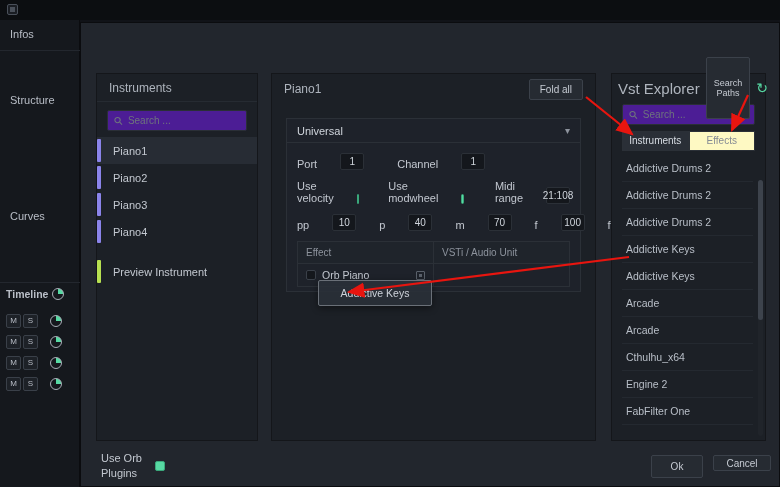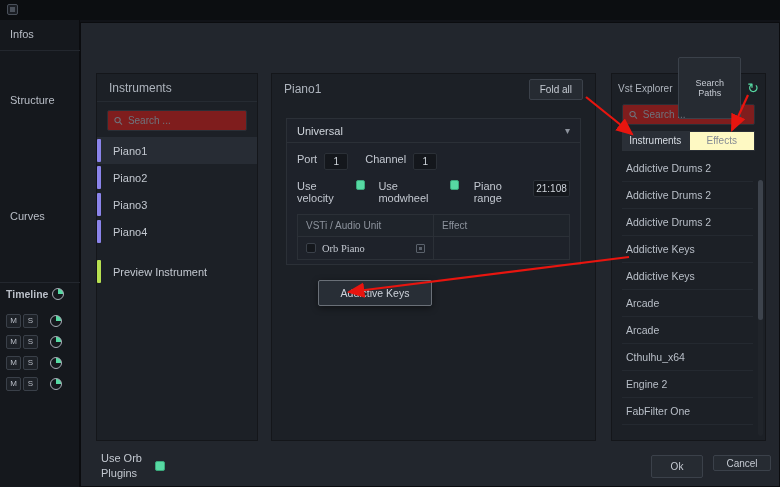--- a/index.html
+++ b/index.html
@@ -28,21 +28,21 @@
             color: #b9bec7; font-size: 8px; text-align: center; line-height: 12px; }
 
   
   .modal { position: absolute; left: 80px; top: 22px; width: 700px; height: 465px; background: #22262d; border: 1px solid #0b0c0f; }
   .modal-title { position: absolute; top: 10px; left: 0; width: 640px; text-align: center; font-size: 11px; color: #aab0b9; }
 
   .panel { position: absolute; background: #1c2026; border: 1px solid #14161a; }
   .panel-header { height: 28px; display: flex; align-items: center; padding: 0 12px; font-size: 12px; color: #aeb4bd; border-bottom: 1px solid #262b32; }
 
   
-  .searchbox { margin: 8px 10px 6px; height: 21px; background: #7f1d1d; border: 1px solid #2a2f36; border-radius: 2px;
+  .searchbox { margin: 8px 10px 6px; height: 21px; background: #4c1d95; border: 1px solid #2a2f36; border-radius: 2px;
                display: flex; align-items: center; padding: 0 6px; gap: 5px; }
   .searchbox input { background: transparent; border: none; outline: none; color: #9aa0aa; font-size: 10px; width: 100%; font-family: inherit; }
   .searchbox input::placeholder { color: #6e747d; }
 
   
   .inst-list { margin-top: 4px; }
   .inst-row { position: relative; height: 27px; display: flex; align-items: center; padding-left: 16px; font-size: 11px; color: #c3c8d0; cursor: pointer; }
   .inst-row.selected { background: #272c34; }
   .inst-row .bar { position: absolute; left: 0; top: 2px; bottom: 2px; width: 4px; border-radius: 1px; }
   .bar.purple { background: #8b84ea; }
@@ -53,46 +53,46 @@
   .btn { display: inline-flex; align-items: center; justify-content: center; background: #262b32; border: 1px solid #3b414a;
          border-radius: 2px; color: #c6cbd3; font-size: 10px; padding: 4px 8px; cursor: pointer; font-family: inherit; }
   .btn.small { font-size: 9px; padding: 20px 7px; }
 
   
   .mid-header { display: flex; align-items: center; justify-content: space-between; padding: 0 12px; height: 30px; font-size: 12px; color: #aeb4bd; }
   .universal { margin: 14px 14px 0; background: #1e222a; border: 1px solid #2b3037; padding-bottom: 4px; }
   .universal-header { height: 24px; display: flex; align-items: center; justify-content: space-between; padding: 0 10px;
                       font-size: 11px; color: #d0d5dc; border-bottom: 1px solid #2b3037; }
   .caret { color: #8d939d; font-size: 10px; }
-  .u-row { display: flex; align-items: flex-start; gap: 7px; padding: 0 10px; margin-top: 10px; font-size: 11px; color: #c3c8d0; }
+  .u-row { display: flex; align-items: flex-end; gap: 23px; padding: 0 10px; margin-top: 10px; font-size: 11px; color: #c3c8d0; }
   .num-box { min-width: 24px; height: 17px; background: #14171c; border: 1px solid #2b3037; border-radius: 2px; color: #d0d5dc;
              font-size: 10px; display: inline-flex; align-items: center; justify-content: center; padding: 0 4px; }
   .chk { width: 10px; height: 10px; border-radius: 2px; background: #14171c; border: 1px solid #3a4049; }
   .chk.on { background: #57d9a3; border-color: #3aa87b; }
   .spacer { flex: 1; }
 
   
   .vt-table { margin: 10px 10px 0; border: 1px solid #2b3037; position: relative; }
   .vt-head { display: flex; background: #1f242b; border-bottom: 1px solid #2b3037; }
   .vt-th { flex: 1; padding: 5px 8px; font-size: 10px; color: #8d939d; }
   .vt-th:first-child { border-right: 1px solid #2b3037; }
-  .vt-row { display: flex; height: 22px; font-family: Liberation Serif, serif; }
+  .vt-row { display: flex; height: 22px; }
   .vt-cell { flex: 1; display: flex; align-items: center; gap: 6px; padding: 0 8px; font-size: 10.5px; color: #c3c8d0; }
   .vt-cell:first-child { border-right: 1px solid #2b3037; }
   .slot-icon { width: 9px; height: 9px; border: 1px solid #5a616b; border-radius: 1px; position: relative; }
   .slot-icon::after { content:""; position:absolute; left:2px; top:2px; width:3px; height:3px; background:#5a616b; }
   .drop-row { display: flex; height: 24px; background: rgba(87,217,163,0.16); }
   .drop-half { flex: 1; display: flex; align-items: center; justify-content: center; font-size: 10px; color: #8fb3a6; }
   .drag-ghost { position: absolute; left: 46px; top: 206px; width: 114px; height: 26px; background: rgba(42,48,57,0.88);
                 border: 1px solid #6a7078; border-radius: 2px; display: flex; align-items: center; justify-content: center;
                 font-size: 10.5px; color: #cdd2da; box-shadow: 0 2px 7px rgba(0,0,0,.45); z-index: 5; }
 
   
   .vst-header { display: flex; align-items: center; gap: 6px; padding: 0 6px; height: 28px; }
-  .vst-title { font-size: 10px; color: #aeb4bd; white-space: nowrap; }
+  .vst-title { font-size: 15px; color: #aeb4bd; white-space: nowrap; }
   .refresh { color: #57d9a3; font-size: 14px; line-height: 1; cursor: pointer; }
   .tabs { display: flex; margin: 4px 10px 0; }
   .tab { flex: 1; height: 20px; line-height: 18px; text-align: center; font-size: 10px; border: 1px solid #2b3037; cursor: pointer; }
   .tab.active { background: #2a2f37; color: #d6dbe2; }
   .tab.inactive { background: #fef9c3; color: #858b94; }
   .plugin-list { margin: 4px 12px 0 10px; }
   .plugin-row { height: 27px; display: flex; align-items: center; padding-left: 4px; font-size: 10.5px; color: #b9bfc8;
                 border-bottom: 1px solid #242930; cursor: pointer; }
   .vscroll { position: absolute; right: 2px; top: 106px; bottom: 4px; width: 5px; background: #20242a; border-radius: 3px; }
   .vscroll-thumb { position: absolute; left: 0; top: 0; width: 5px; height: 140px; background: #3d434c; border-radius: 3px; }
@@ -196,29 +196,41 @@
         <span class="num-box">1</span>
         <span style="margin-left:10px">Channel</span>
         <span class="num-box">1</span>
       </div>
 
       <div class="u-row">
         <span>Use velocity</span>
         <span class="chk on"></span>
         <span style="margin-left:6px">Use modwheel</span>
         <span class="chk on"></span>
-        <span style="margin-left:8px">Piano range</span>
+        <span style="margin-left:8px">Midi range</span>
         <span class="num-box">21:108</span>
       </div>
 
+      <div class="u-row">
+        <span>pp</span>
+        <span class="num-box">10</span>
+        <span>p</span>
+        <span class="num-box">40</span>
+        <span>m</span>
+        <span class="num-box">70</span>
+        <span>f</span>
+        <span class="num-box">100</span>
+        <span>ff</span>
+        <span class="num-box">127</span>
+      </div>
 
       <div class="vt-table">
         <div class="vt-head">
+          <div class="vt-th">Effect</div>
           <div class="vt-th">VSTi / Audio Unit</div>
-          <div class="vt-th">Effect</div>
         </div>
         <div class="vt-row">
           <div class="vt-cell">
             <span class="chk"></span>
             <span>Orb Piano</span>
             <span class="spacer"></span>
             <span class="slot-icon"></span>
           </div>
           <div class="vt-cell"></div>
         </div>

